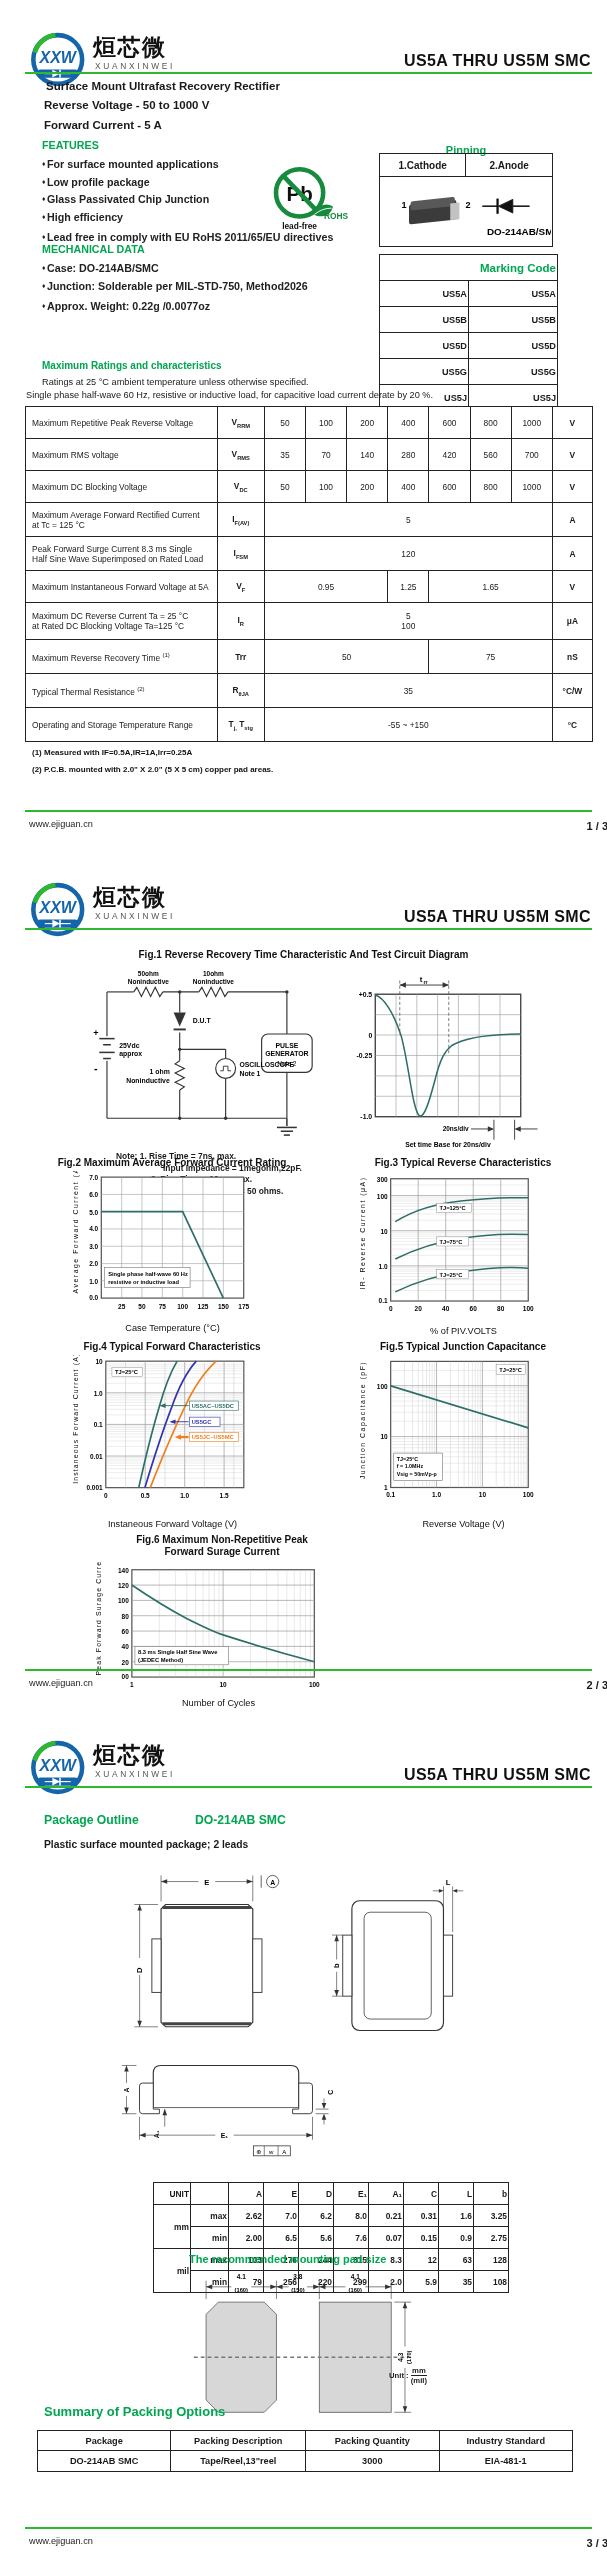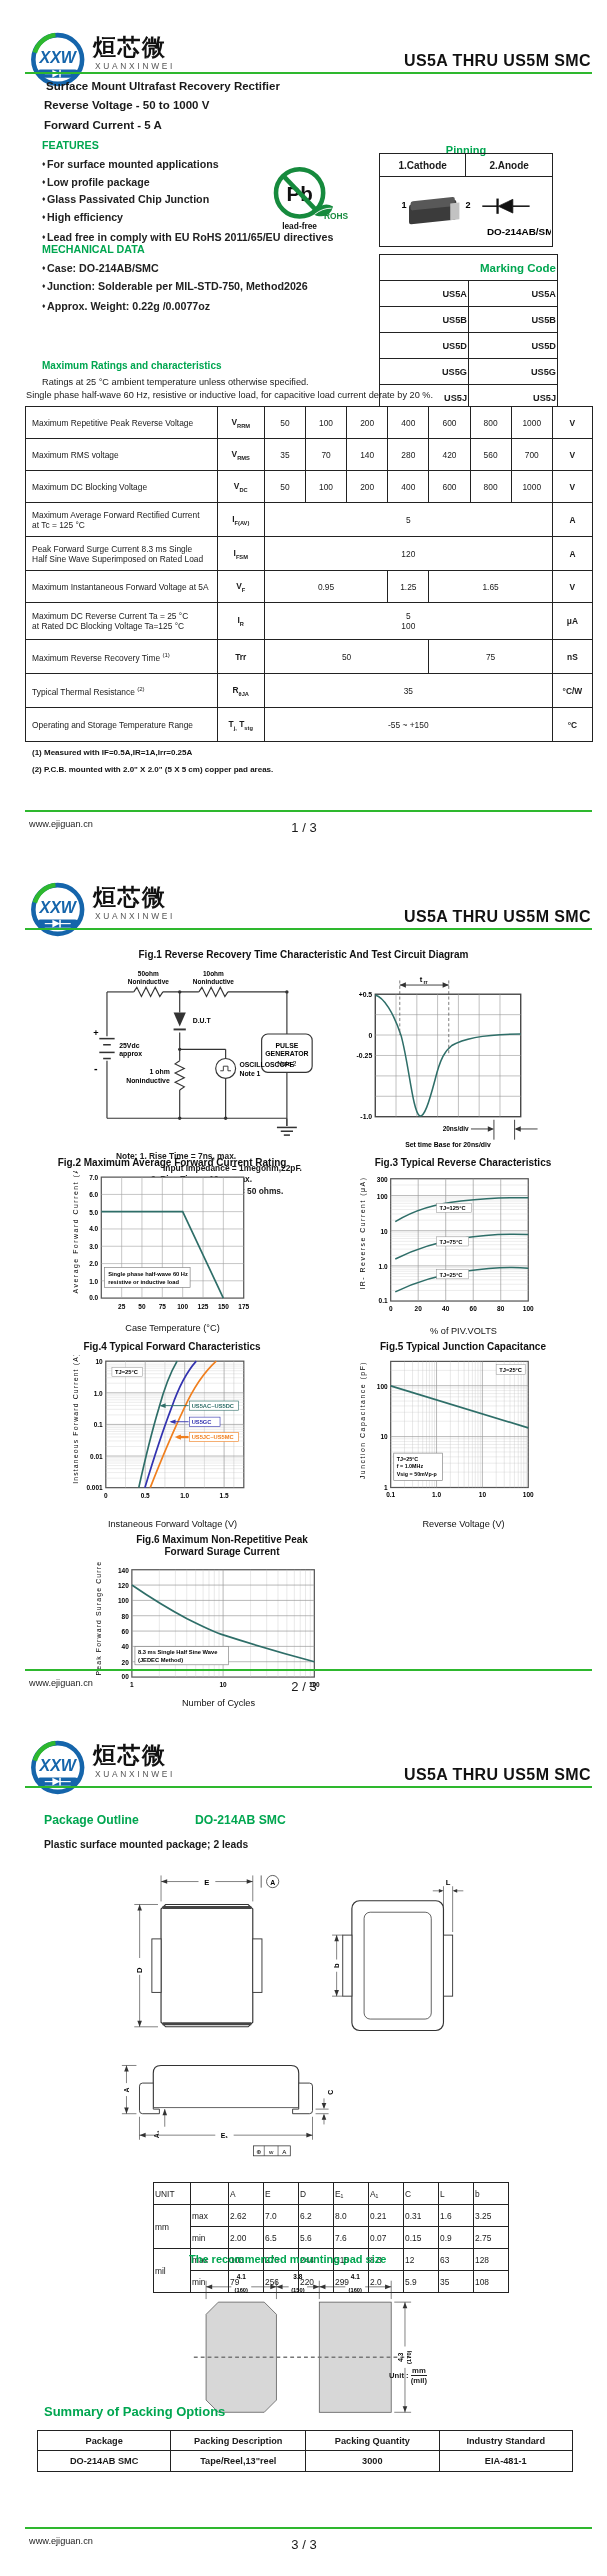--- a/index.html
+++ b/index.html
@@ -21,26 +21,26 @@
   .pin-tbl,.mark-tbl{border:1.5px solid #222}
   .pin-tbl th{border:1.1px solid #222;font-size:10px;height:20px}
   .mark-tbl td{border:1.1px solid #222;font-size:9.2px;font-weight:bold;text-align:right;height:23px;width:86px}
   .rt{table-layout:fixed}
   .rt td,.rt th{border:0.9px solid #222;font-size:8.4px;padding:1.5px 3.1px;text-align:center;background:#fff}
   .rt .param{text-align:left;padding-left:6.1px;font-size:8.4px}
   .rt th{font-size:9.2px}
   .foot{font-size:8px;font-weight:bold;color:#111}
   .fig-title{position:absolute;font-size:10px;font-weight:bold;text-align:center;color:#111}
   .axis-x{position:absolute;font-size:9.2px;text-align:center;color:#111}
-  .dim-tbl td,.dim-tbl th{border:0.8px solid #222;font-size:8.4px;font-weight:normal;text-align:left;height:19px}
+  .dim-tbl td,.dim-tbl th{border:0.8px solid #222;font-size:8.4px;font-weight:bold;text-align:right;height:19px}
   .dim-tbl{border:1.5px solid #222}
   .pack-tbl td,.pack-tbl th{border:1.1px solid #222;font-size:9.2px;font-weight:bold;text-align:center}
   .pack-tbl{border:1.9px solid #222}
   .site{position:absolute;left:29px;font-size:9.2px;color:#222}
-  .pgnum{position:absolute;left:0;width:608px;text-align:center;font-size:13px;font-weight:normal}
+  .pgnum{position:absolute;left:0;width:608px;text-align:right;font-size:11px;font-weight:bold}
   .frac{display:inline-block;text-align:center;vertical-align:middle;font-size:7.7px;font-weight:bold}
   .frac .den{border-top:0.8px solid #222;display:block}
   svg text{font-family:"Liberation Sans",sans-serif}
 </style>
 </head>
 <body>
 
 <div class="sheet">
 
 <div class="page" id="pg1">

